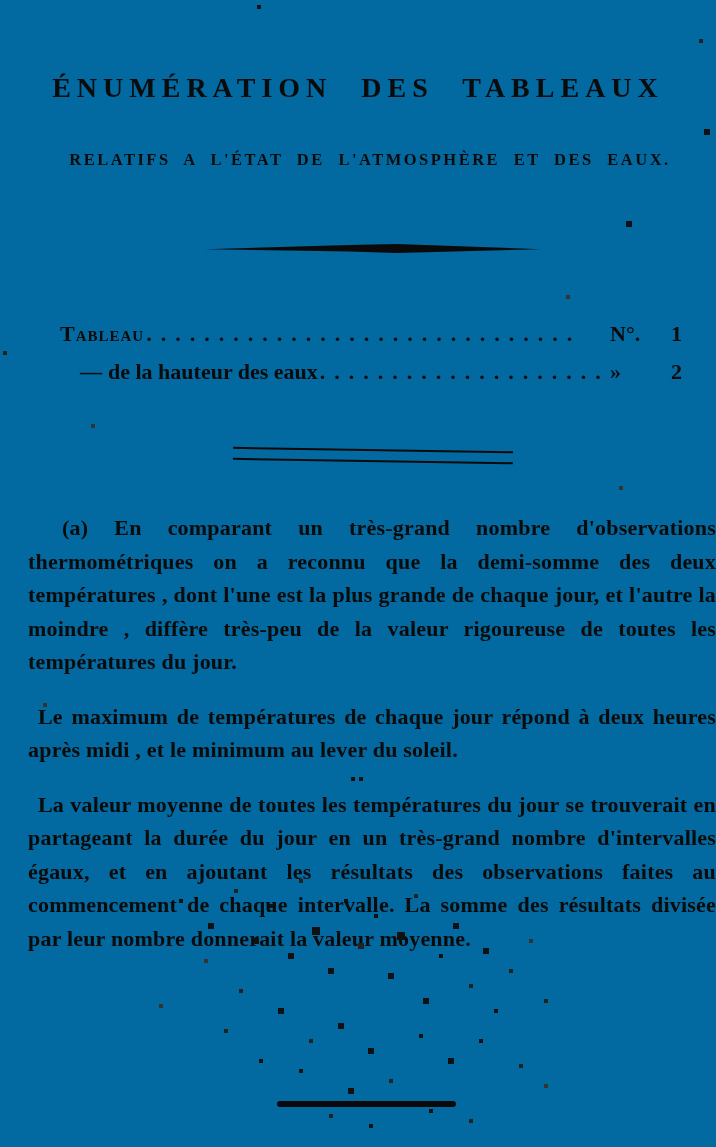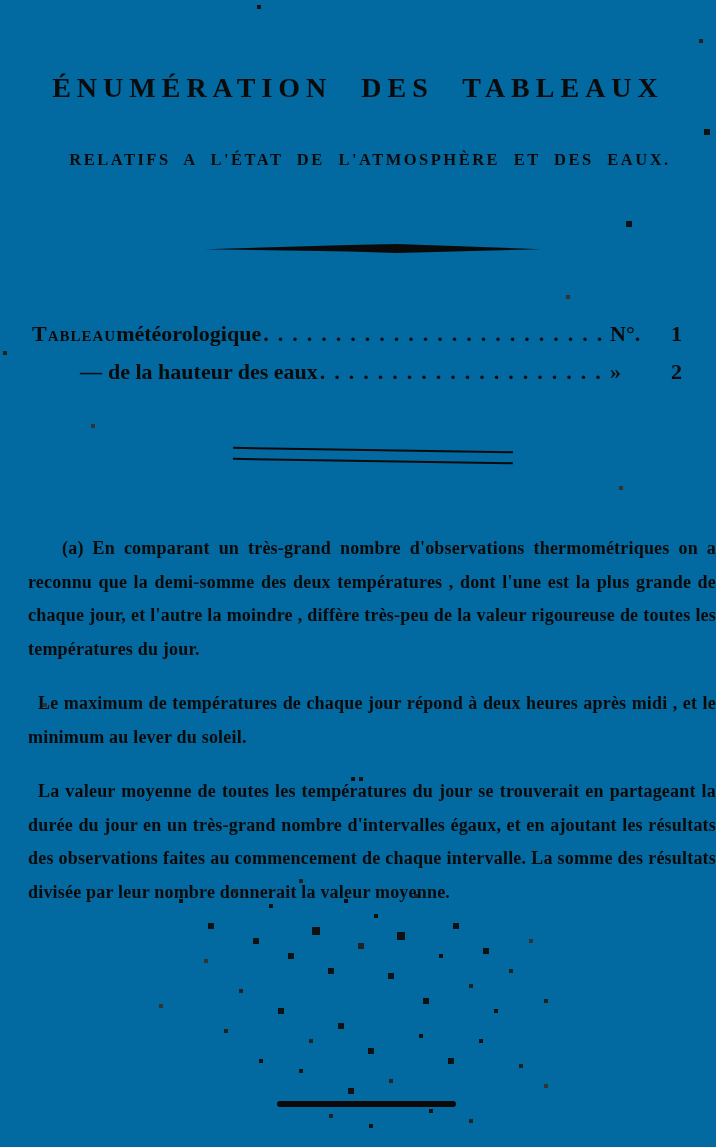--- a/index.html
+++ b/index.html
@@ -31,39 +31,39 @@
     position: absolute; top: 244px; left: 205px;
     width: 336px; height: 9px;
     background: #0a0a0a;
     clip-path: polygon(0 58%, 43% 12%, 57% 0, 100% 58%, 57% 100%, 43% 84%);
   }
   .toc {
     position: absolute; top: 321px; left: 32px; width: 650px;
     font-size: 22px; font-weight: 700;
   }
   .toc-row { display: flex; align-items: baseline; height: 38px; }
-  .toc-term { font-variant: small-caps; letter-spacing: 1px; }
+  .toc-term { font-variant: small-caps; letter-spacing: 1px; margin-left: 28px; }
   .toc-dash { width: 34px; margin-left: 42px; text-align: center; }
   .toc-label-2 { }
   .toc-leader {
     flex: 1; overflow: hidden; white-space: nowrap;
     letter-spacing: 9px; margin: 0 4px 0 2px;
   }
   .toc-ref {
     width: 72px; flex: none;
     display: flex; justify-content: space-between; align-items: baseline;
   }
   .dbl-rule {
     position: absolute; top: 449px; left: 233px; width: 280px; height: 9px;
     border-top: 2.5px solid #0a0a0a; border-bottom: 2.5px solid #0a0a0a;
     transform: rotate(0.9deg);
   }
   .fnote {
-    position: absolute; top: 532px; left: 28px; width: 688px;
-    font-size: 18px; line-height: 33.5px; font-weight: 700;
+    position: absolute; top: 511px; left: 28px; width: 688px;
+    font-size: 22px; line-height: 33.5px; font-weight: 700;
     text-align: justify; letter-spacing: 0.2px;
   }
   .fnote p { margin: 0 0 21px 0; }
   .fnote p.p-first { text-indent: 34px; }
   .fnote p.p-rest  { text-indent: 10px; }
   .end-rule {
     position: absolute; top: 1101px; left: 277px;
     width: 179px; height: 6px; background: #0a0a0a; border-radius: 3px;
   }
   
@@ -110,21 +110,20 @@
 
   <div class="title">ÉNUMÉRATION DES TABLEAUX</div>
 
   <div class="subtitle">RELATIFS A L'ÉTAT DE L'ATMOSPHÈRE ET DES EAUX.</div>
 
   <div class="swell-rule"></div>
 
   <div class="toc">
     <div class="toc-row">
       <span class="toc-term">Tableau</span>
-        <span> météorologique</span>
       <span class="toc-leader">..............................</span>
       <span class="toc-ref">
         <span>N°.</span>
         <span>1</span>
       </span>
     </div>
     <div class="toc-row">
       <span class="toc-dash">—</span>
       <span class="toc-label-2">de la hauteur des eaux</span>
       <span class="toc-leader">..........................</span>

